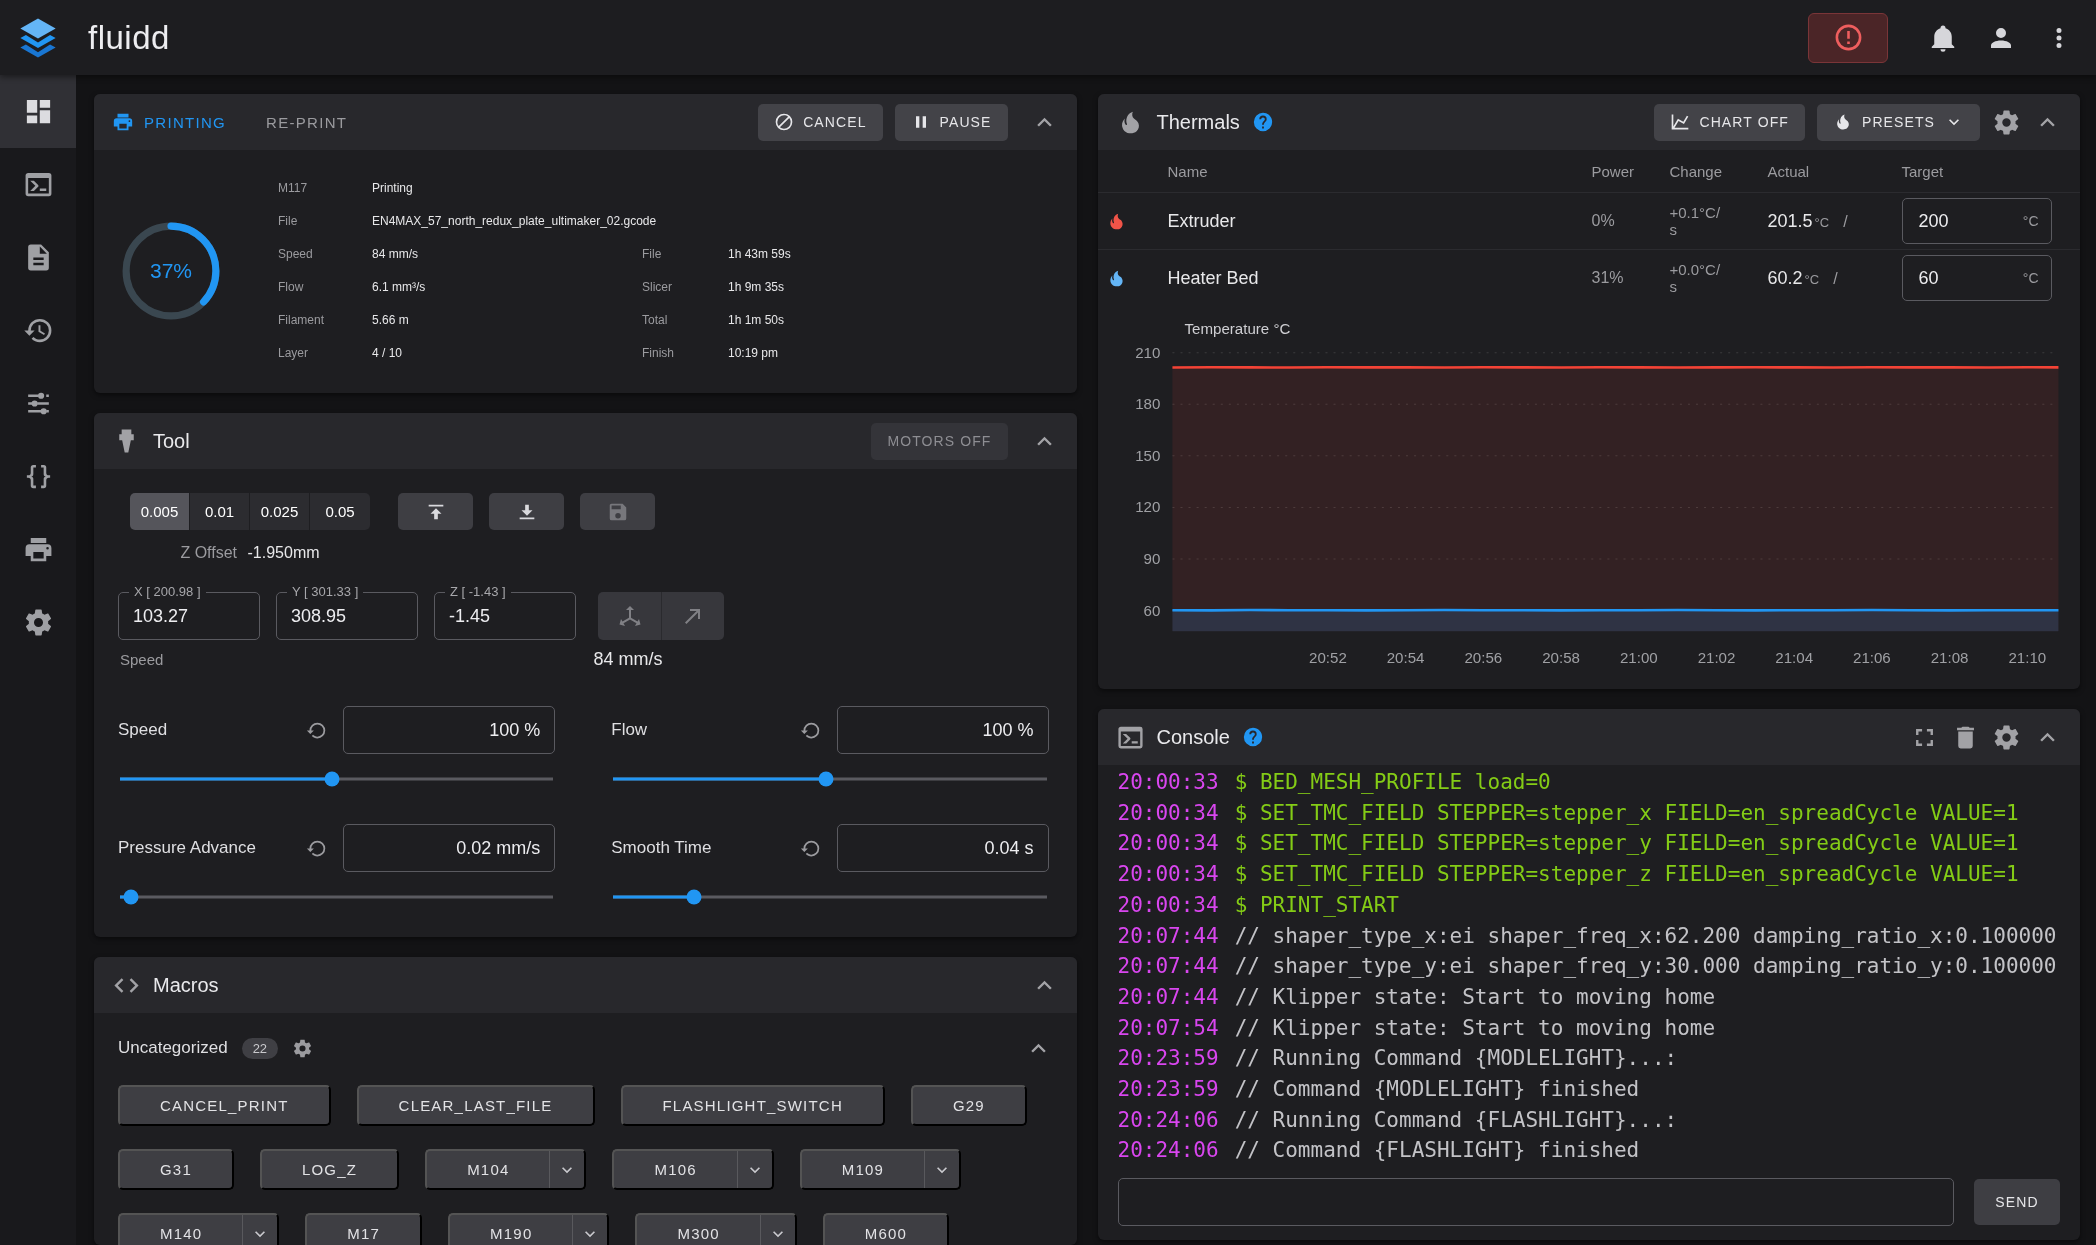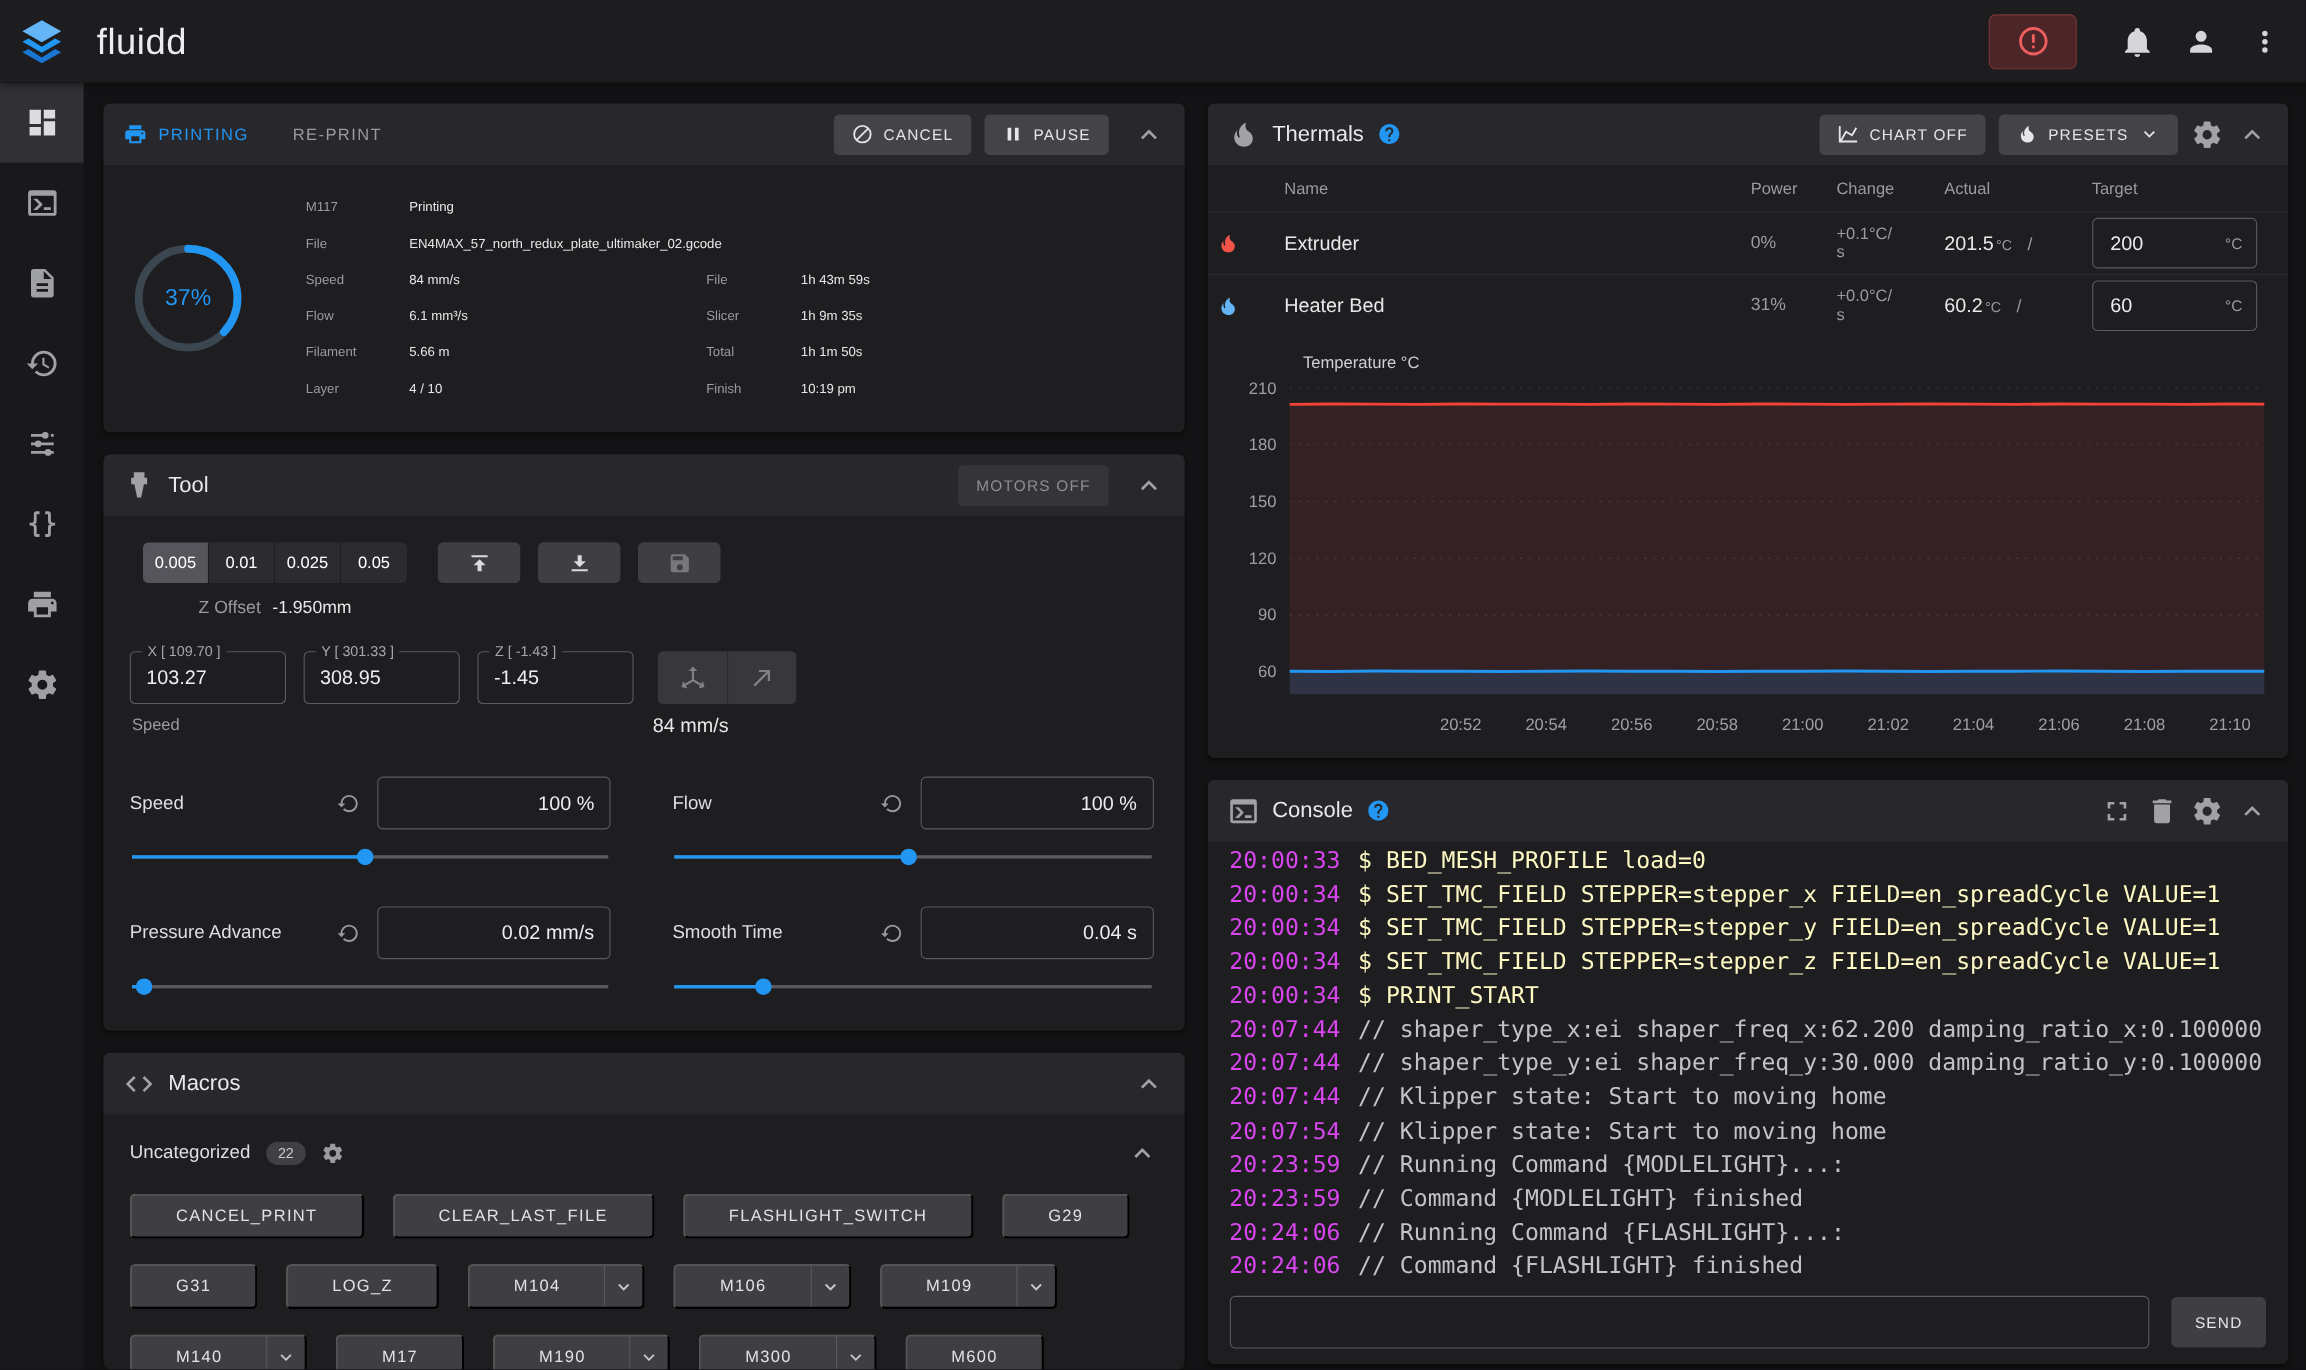--- a/index.html
+++ b/index.html
@@ -122,21 +122,21 @@
 #thermal-chart{width:100%;height:auto}
 .grid{stroke:rgba(255,255,255,.13);stroke-dasharray:2 6}
 .ylab,.xlab{fill:#9fa0a4;font-size:15px;font-family:"Liberation Sans",sans-serif}
 .ctitle{fill:#cfcfd3;font-size:15px;font-family:"Liberation Sans",sans-serif}
 
 
 .console-card{height:531px;display:flex;flex-direction:column}
 .console-log{height:399px;overflow:hidden;display:flex;flex-direction:column;justify-content:flex-end;padding:0 20px;font-family:"DejaVu Sans Mono",monospace;font-size:21px;flex:none}
 .cline{white-space:nowrap;line-height:34px;overflow:hidden}
 .ctime{color:#d946ef;margin-right:16px}
-.cmsg.cmd{color:#fef9c3}
+.cmsg.cmd{color:#84cc16}
 .cmsg.resp{color:#c3c3c7}
 .console-inputrow{display:flex;align-items:center;padding:14px 20px 0;flex:none}
 .console-input{flex:1;height:48px;border:1px solid #5a5a60;border-radius:5px;background:transparent;color:#e8e8ea;font-size:16px;padding:0 14px;outline:none}
 .send-btn{margin-left:20px;width:86px;height:46px;background:#3e3e43;border:none;border-radius:5px;color:#e6e6e9;font-size:14px;letter-spacing:1.1px;cursor:pointer}
 .chev-gap{margin-left:10px}
 </style>
 </head>
 <body>
 
 <header class="appbar">
@@ -321,21 +321,21 @@
                 <path d="M15,9H5V5H15M12,19A3,3 0 0,1 9,16A3,3 0 0,1 12,13A3,3 0 0,1 15,16A3,3 0 0,1 12,19M17,3H5C3.89,3 3,3.9 3,5V19A2,2 0 0,0 5,21H19A2,2 0 0,0 21,19V7L17,3Z"></path>
               </svg>
           </button>
         </div>
         <div class="zoffset-line">
           <span class="z-lab">Z Offset</span>
           <span class="z-val">-1.950mm</span>
         </div>
         <div class="pos-row">
           <div class="field">
-            <span class="field-label">X [ 109.70 ]</span>
+            <span class="field-label">X [ 200.98 ]</span>
             <div class="field-value">103.27</div>
           </div>
           <div class="field">
             <span class="field-label">Y [ 301.33 ]</span>
             <div class="field-value">308.95</div>
           </div>
           <div class="field">
             <span class="field-label">Z [ -1.43 ]</span>
             <div class="field-value">-1.45</div>
           </div>

